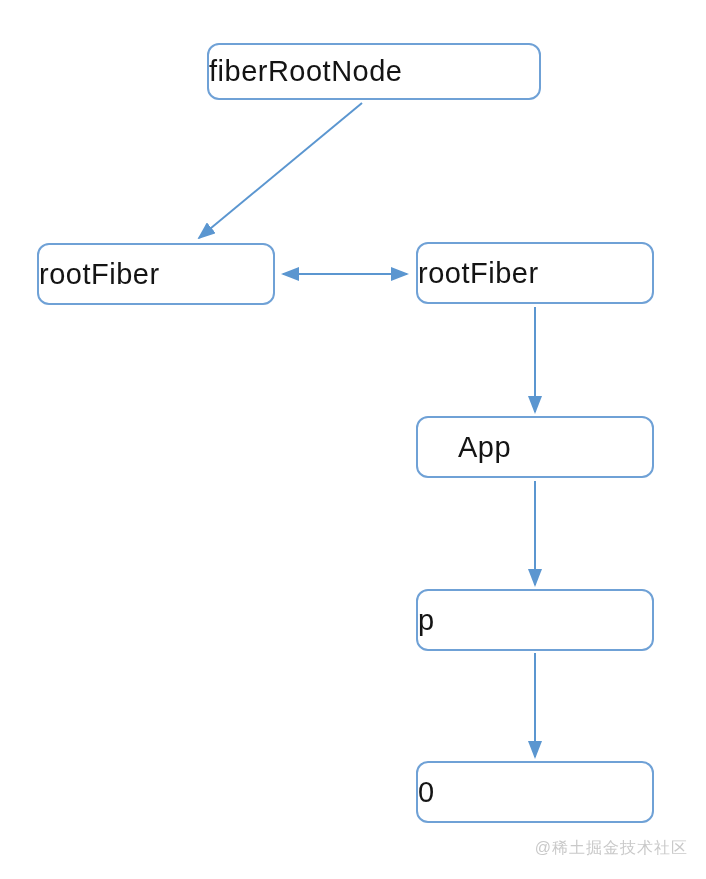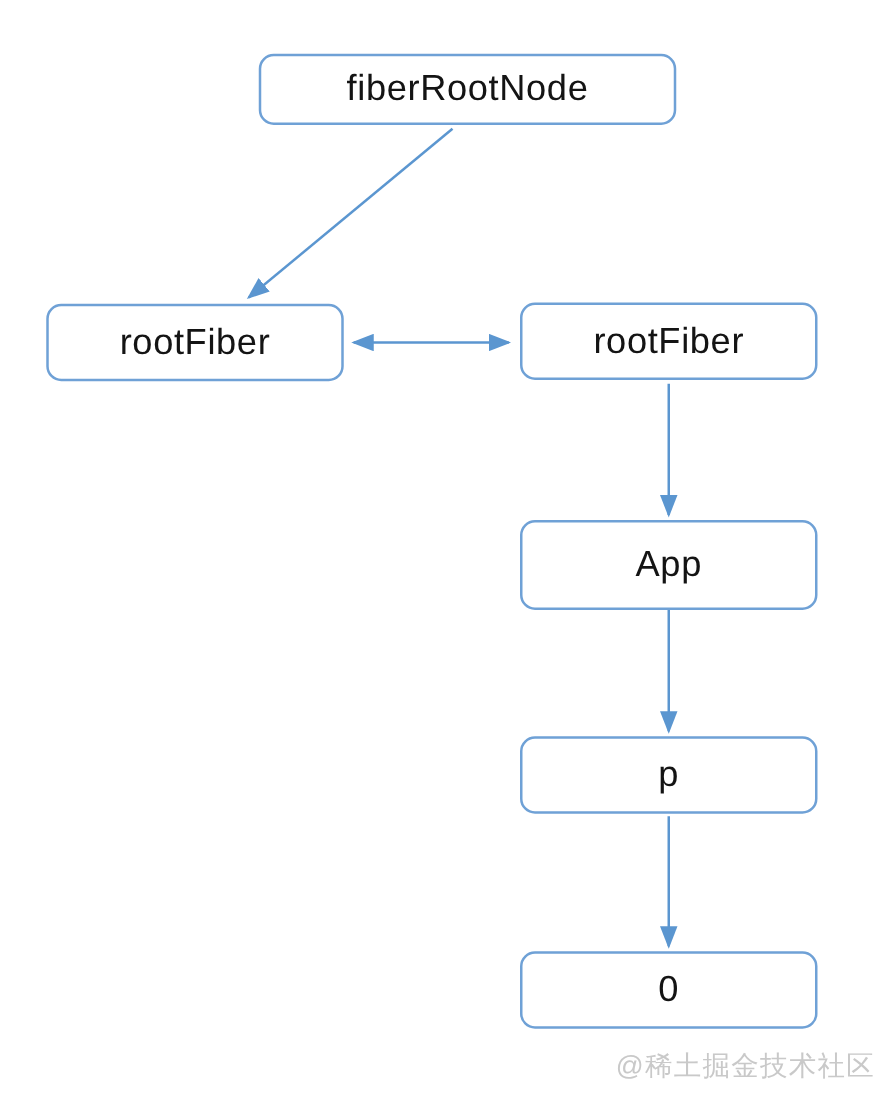--- a/index.html
+++ b/index.html
@@ -21,45 +21,45 @@
   .edges-layer{
     position:absolute;left:0;top:0;width:706px;height:879px;
     pointer-events:none;
   }
   .node{
     position:absolute;
     box-sizing:border-box;
     border:2px solid var(--box-border);
     border-radius:12px;
     background:var(--bg);
-    display:flex;align-items:center;justify-content:center;
+    display:flex;align-items:center;justify-content:flex-start;
     font-size:29px;
     color:var(--node-text);
     letter-spacing:0.5px;
   }
   .node-fiber-root{left:207px;top:43px;width:334px;height:57px;}
   .node-root-fiber-left{left:37px;top:243px;width:238px;height:62px;}
   .node-root-fiber-right{left:416px;top:242px;width:238px;height:62px;}
-  .node-app{left:416px;top:416px;width:238px;height:72px;}
+  .node-app{left:416px;top:416px;width:238px;height:62px;padding-left:40px;}
   .node-p{left:416px;top:589px;width:238px;height:62px;}
   .node-zero{left:416px;top:761px;width:238px;height:62px;}
   .edge-label{
     position:absolute;
     color:var(--edge-label);
     font-size:29px;
     letter-spacing:0.5px;
     white-space:nowrap;
   }
   .label-current{left:139px;top:155px;}
   .label-alternate{left:283px;top:213px;}
   .watermark{
     position:absolute;
-    right:6px;top:838px;
+    right:18px;top:838px;
     color:var(--watermark);
-    font-size:22px;
+    font-size:16px;
     letter-spacing:1px;
     white-space:nowrap;
     margin-left:32px;
   }
 </style>
 </head>
 <body>
 
 <div class="canvas">
 

